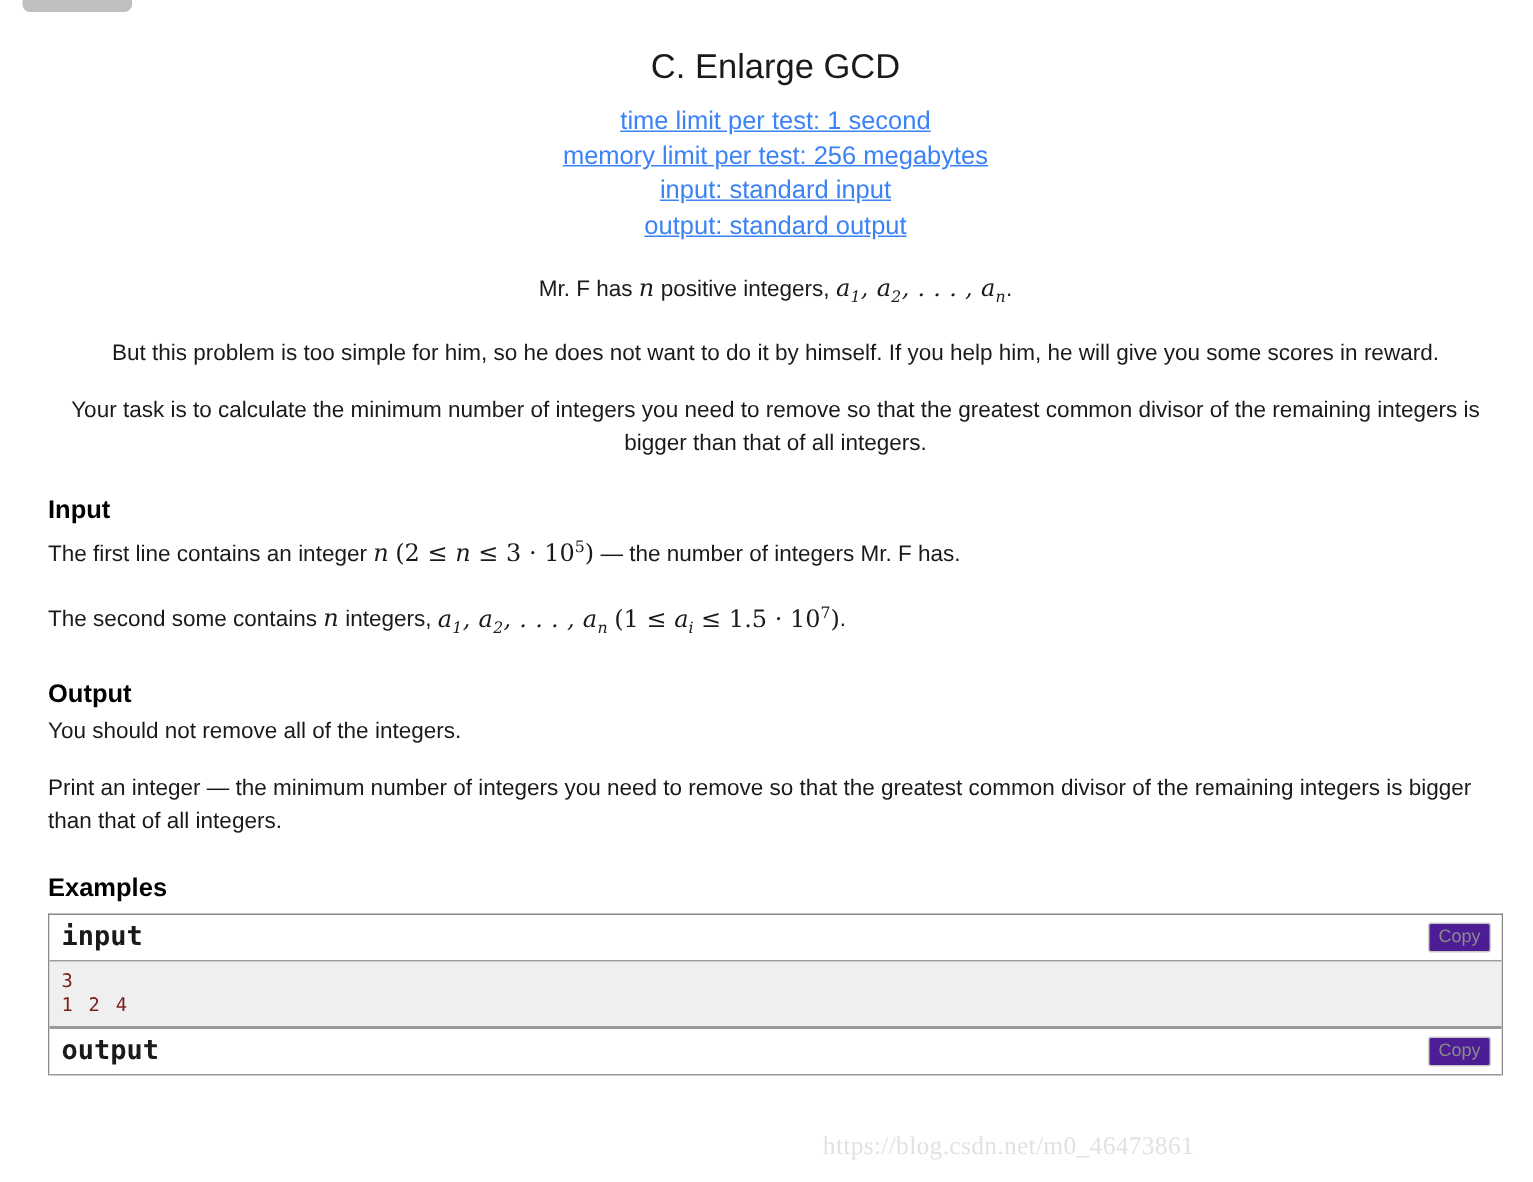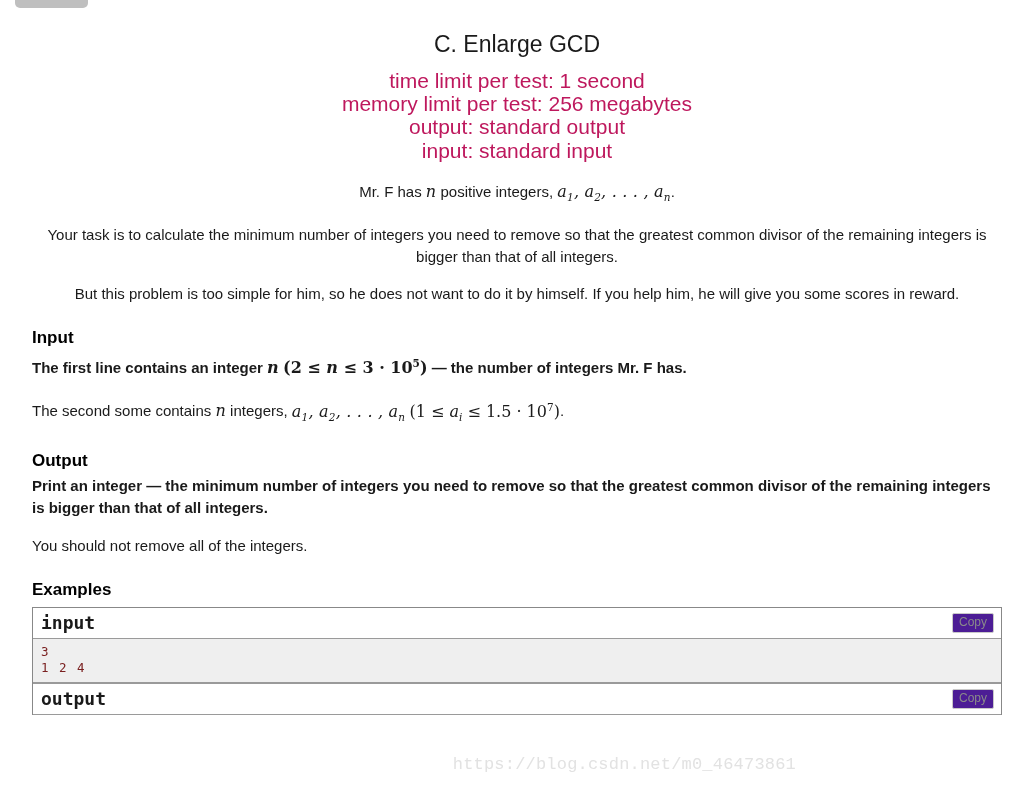--- a/index.html
+++ b/index.html
@@ -45,23 +45,24 @@
     padding-top: 28px;
   }
   .title {
     font-size: 23px;
     line-height: 32px;
     font-weight: 400;
     color: #1a1a1a;
     margin: 0 0 9px 0;
   }
   .prop-line {
-    font-size: 21px;
+    font-size: 17px;
     line-height: 23.2px;
-    color: #be185d;
+    color: #3b82f6;
+    text-decoration: underline;
   }
 
   .statement {
     margin-top: 19px;
     text-align: center;
   }
   .para {
     font-size: 15px;
     line-height: 22px;
     color: #1a1a1a;
@@ -77,21 +78,21 @@
     line-height: 22px;
   }
   .section-title.examples { margin-bottom: 6px; }
 
   .sec-para {
     font-size: 15px;
     line-height: 22px;
     color: #1a1a1a;
     margin: 0 0 16px 0;
   }
-  .sec-para.first { margin-top: 0; font-weight: bold; }
+  .sec-para.first { margin-top: 0; }
 
   
   .m {
     font-family: "DejaVu Serif", "Liberation Serif", serif;
     font-style: italic;
     font-size: 16px;
     letter-spacing: .2px;
   }
   .mr {
     font-family: "DejaVu Serif", "Liberation Serif", serif;
@@ -168,61 +169,61 @@
     white-space: pre;
   }
 
   
   .watermark {
     position: absolute;
     right: 18px;
     bottom: 14px;
     font-size: 17px;
     color: #e2e2e2;
-    font-family: Liberation Mono, monospace;
+    font-family: Liberation Serif, serif;
     white-space: nowrap;
     pointer-events: none;
     letter-spacing: .2px;
   }
 </style>
 </head>
 <body>
 
 <div id="page">
 
   <div class="top-pill"></div>
 
   <div class="problem">
 
     <div class="header">
       <h1 class="title">C. Enlarge GCD</h1>
       <div class="prop-line">time limit per test: 1 second</div>
       <div class="prop-line">memory limit per test: 256 megabytes</div>
+      <div class="prop-line">input: standard input</div>
       <div class="prop-line">output: standard output</div>
-      <div class="prop-line">input: standard input</div>
     </div>
 
     <div class="statement">
       <p class="para"><span>Mr. F has </span><span class="m">n</span><span> positive integers, </span><span class="m">a<sub>1</sub>, a<sub>2</sub>, . . . , a<sub>n</sub></span><span>.</span></p>
 
+      <p class="para">But this problem is too simple for him, so he does not want to do it by himself. If you help him, he will give you some scores in reward.</p>
       <p class="para tight">Your task is to calculate the minimum number of integers you need to remove so that the greatest common divisor of the remaining integers is bigger than that of all integers.</p>
-      <p class="para">But this problem is too simple for him, so he does not want to do it by himself. If you help him, he will give you some scores in reward.</p>
     </div>
 
     <div>
       <div class="section-title">Input</div>
       <p class="sec-para first"><span>The first line contains an integer </span><span class="m">n</span><span>&nbsp;</span><span class="mr">(2 ≤ <i>n</i> ≤ 3 · 10<sup>5</sup>)</span><span> — the number of integers Mr. F has.</span></p>
 
       <p class="sec-para"><span>The second some contains </span><span class="m">n</span><span> integers, </span><span class="m">a<sub>1</sub>, a<sub>2</sub>, . . . , a<sub>n</sub></span><span>&nbsp;</span><span class="mr">(1 ≤ <i>a<sub>i</sub></i> ≤ 1.5 · 10<sup>7</sup>)</span><span>.</span></p>
     </div>
 
     <div>
       <div class="section-title">Output</div>
+      <p class="sec-para">You should not remove all of the integers.</p>
       <p class="sec-para first">Print an integer — the minimum number of integers you need to remove so that the greatest common divisor of the remaining integers is bigger than that of all integers.</p>
-      <p class="sec-para">You should not remove all of the integers.</p>
     </div>
 
     <div>
       <div class="section-title examples">Examples</div>
 
       <div class="sample-tests">
 
         <div class="sample-block">
           <div class="sample-head">
             <span class="label">input</span>

